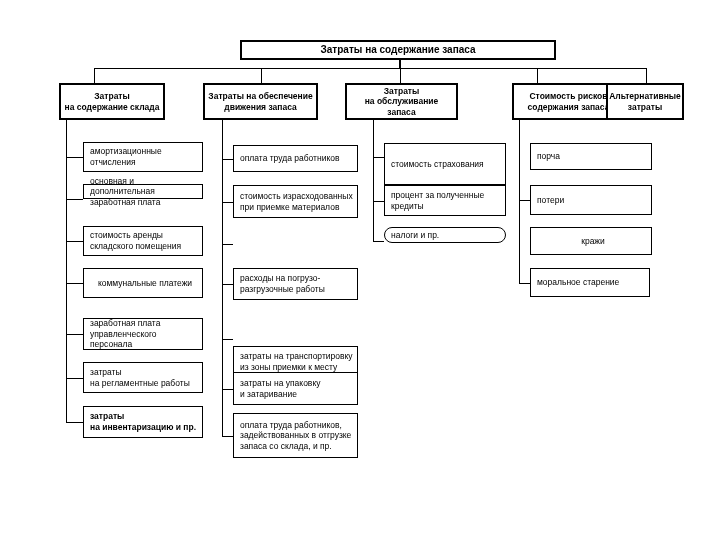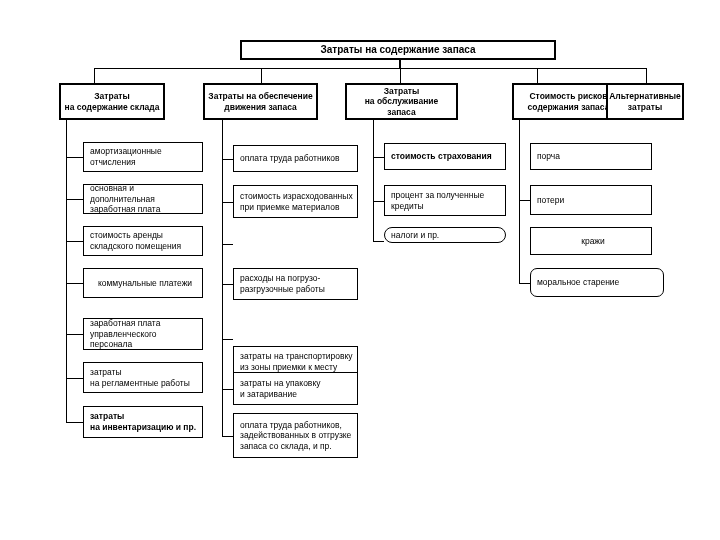--- a/index.html
+++ b/index.html
@@ -49,21 +49,21 @@
     <div class="box header root" style="left: 240px; top: 40px; width: 316px; height: 20px;"><span>Затраты на содержание запаса</span></div>
     <div class="line" style="left: 399px; top: 60px; width: 2px; height: 8px;"></div>
     <div class="line" style="left: 94px; top: 68px; width: 552px; height: 1px;"></div>
     <div class="box header" style="left: 59px; top: 83px; width: 106px; height: 37px;"><span>Затраты
 на содержание склада</span></div>
     <div class="line" style="left: 94px; top: 68px; width: 1px; height: 15px;"></div>
     <div class="line" style="left: 66px; top: 120px; width: 1px; height: 302px;"></div>
     <div class="box" style="left: 83px; top: 142px; width: 120px; height: 30px;"><span>амортизационные
 отчисления</span></div>
     <div class="line" style="left: 66px; top: 157px; width: 17px; height: 1px;"></div>
-    <div class="box" style="left: 83px; top: 184px; width: 120px; height: 30px;"><span>основная и дополнительная
+    <div class="box" style="left: 83px; top: 184px; width: 120px; height: 15px;"><span>основная и дополнительная
 заработная плата</span></div>
     <div class="line" style="left: 66px; top: 199px; width: 17px; height: 1px;"></div>
     <div class="box" style="left: 83px; top: 226px; width: 120px; height: 30px;"><span>стоимость аренды
 складского помещения</span></div>
     <div class="line" style="left: 66px; top: 241px; width: 17px; height: 1px;"></div>
     <div class="box" style="left: 83px; top: 268px; width: 120px; height: 30px; justify-content: center;"><span>коммунальные платежи</span></div>
     <div class="line" style="left: 66px; top: 283px; width: 17px; height: 1px;"></div>
     <div class="box" style="left: 83px; top: 318px; width: 120px; height: 32px;"><span>заработная плата
 управленческого персонала</span></div>
     <div class="line" style="left: 66px; top: 334px; width: 17px; height: 1px;"></div>
@@ -94,33 +94,33 @@
 и затаривание</span></div>
     <div class="line" style="left: 222px; top: 389px; width: 11px; height: 1px;"></div>
     <div class="box" style="left: 233px; top: 413px; width: 125px; height: 45px;"><span>оплата труда работников,
 задействованных в отгрузке
 запаса со склада, и пр.</span></div>
     <div class="line" style="left: 222px; top: 436px; width: 11px; height: 1px;"></div>
     <div class="box header" style="left: 345px; top: 83px; width: 113px; height: 37px;"><span>Затраты
 на обслуживание запаса</span></div>
     <div class="line" style="left: 400px; top: 68px; width: 1px; height: 15px;"></div>
     <div class="line" style="left: 373px; top: 120px; width: 1px; height: 121px;"></div>
-    <div class="box" style="left: 384px; top: 143px; width: 122px; height: 27px; font-weight: bold;"><span>стоимость страхования</span></div>
+    <div class="box" style="left: 384px; top: 143px; width: 122px; height: 42px;"><span>стоимость страхования</span></div>
     <div class="line" style="left: 373px; top: 157px; width: 11px; height: 1px;"></div>
     <div class="box" style="left: 384px; top: 185px; width: 122px; height: 31px;"><span>процент за полученные
 кредиты</span></div>
     <div class="line" style="left: 373px; top: 201px; width: 11px; height: 1px;"></div>
     <div class="box" style="left: 384px; top: 227px; width: 122px; height: 16px; border-radius: 9px;"><span>налоги и пр.</span></div>
     <div class="line" style="left: 373px; top: 241px; width: 11px; height: 1px;"></div>
     <div class="box header" style="left: 480px; top: 83px; width: 113px; height: 37px; margin-left: 32px;"><span>Стоимость рисков
 содержания запаса</span></div>
     <div class="line" style="left: 537px; top: 68px; width: 1px; height: 15px;"></div>
     <div class="line" style="left: 519px; top: 120px; width: 1px; height: 163px;"></div>
     <div class="box" style="left: 530px; top: 143px; width: 122px; height: 27px;"><span>порча</span></div>
     <div class="box" style="left: 530px; top: 185px; width: 122px; height: 30px;"><span>потери</span></div>
     <div class="line" style="left: 519px; top: 200px; width: 11px; height: 1px;"></div>
     <div class="box" style="left: 530px; top: 227px; width: 122px; height: 28px; justify-content: center;"><span>кражи</span></div>
-    <div class="box" style="left: 530px; top: 268px; width: 134px; height: 29px; border-radius: 7px;"><span>моральное старение</span></div>
+    <div class="box" style="left: 530px; top: 268px; width: 120px; height: 29px;"><span>моральное старение</span></div>
     <div class="line" style="left: 519px; top: 283px; width: 11px; height: 1px;"></div>
     <div class="box header" style="left: 606px; top: 83px; width: 78px; height: 37px;"><span>Альтернативные
 затраты</span></div>
     <div class="line" style="left: 646px; top: 68px; width: 1px; height: 15px;"></div>
   </div>
 
 </body></html>

